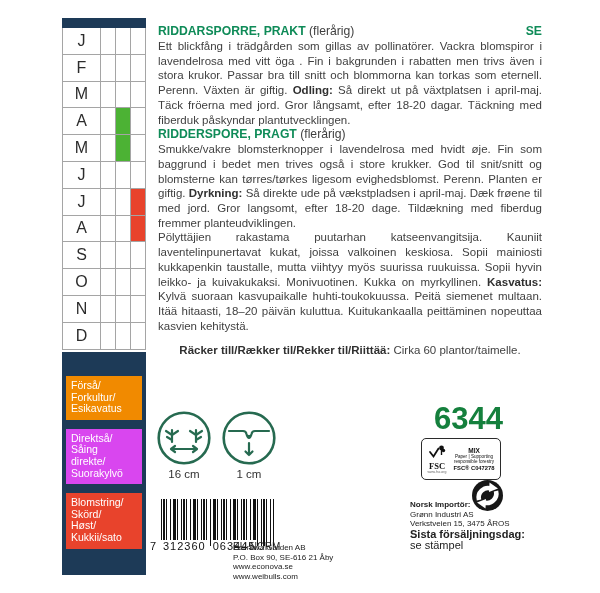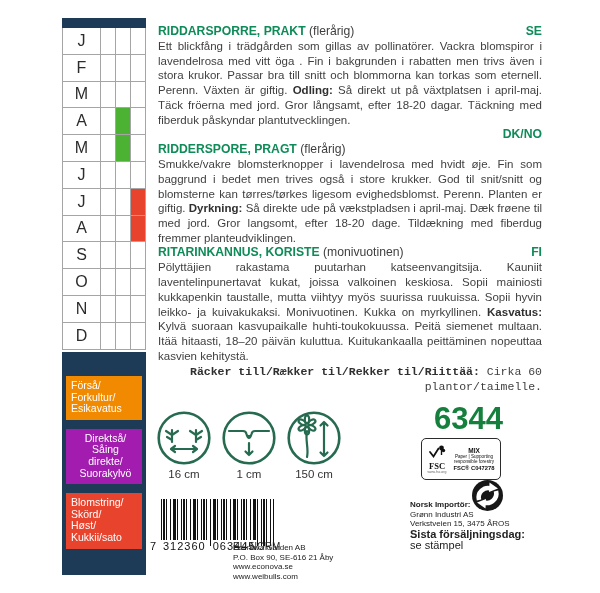--- a/index.html
+++ b/index.html
@@ -30,21 +30,21 @@
   
   .main-text{left:158px;top:24px;width:384px;font-size:11.5px;line-height:14.7px;text-align:justify;}
   .sec-header{display:flex;justify-content:space-between;align-items:baseline;
     font-size:12.2px;line-height:15px;text-align:left;}
   .sec-title{font-weight:bold;color:var(--heading_green);}
   .sec-suffix{font-weight:normal;color:#3f3f3f;}
   .lang-tag{font-weight:bold;color:var(--heading_green);font-size:12.2px;}
   .tag-line{text-align:right;line-height:15px;}
   .para{margin:0;}
   .b{font-weight:bold;color:#303030;}
-  .yield-line{margin-top:2px;text-align:right;font-family:Liberation Mono, monospace;}
+  .yield-line{margin-top:10px;text-align:center;}
   .yield-line .label{font-weight:bold;color:#303030;}
 
   
   .icons-row{left:156px;top:410px;display:flex;gap:9px;color:var(--icon_green);}
   .icon-item{width:56px;text-align:center;}
   .icon-item svg{display:block;}
   .icon-value{font-size:11.5px;color:#333;margin-top:2px;}
   .glyph{stroke:currentColor;fill:none;stroke-width:2.2;stroke-linecap:round;stroke-linejoin:round;}
   .ring{stroke:currentColor;fill:none;stroke-width:2.6;}
 
@@ -164,21 +164,21 @@
       </div>
     </div>
 </div>
 
 <div class="abs sidebar" style="background: rgb(29, 58, 87);">
   <div class="legend-box" style="background: rgb(241, 138, 0);">
     <div>Förså/</div>
     <div>Forkultur/</div>
     <div>Esikavatus</div>
   </div>
-  <div class="legend-box" style="background: #a21caf; text-align: center;">
+  <div class="legend-box" style="background: #d946ef;">
     <div>Direktså/</div>
     <div>Såing</div>
     <div>direkte/</div>
     <div>Suorakylvö</div>
   </div>
   <div class="legend-box" style="background: rgb(232, 67, 44);">
     <div>Blomstring/</div>
     <div>Skörd/</div>
     <div>Høst/</div>
     <div>Kukkii/sato</div>
@@ -186,32 +186,25 @@
 </div>
 
 <div class="abs main-text">
 
   <div class="sec-header">
     <span><span class="sec-title">RIDDARSPORRE, PRAKT</span><span class="sec-suffix"> (flerårig)</span></span>
     <span class="lang-tag">SE</span>
   </div>
   <p class="para"><span>Ett blickfång i trädgården som gillas av pollinatörer. Vackra blomspiror i lavendelrosa med vitt öga . Fin i bakgrunden i rabatten men trivs även i stora krukor. Passar bra till snitt och blommorna kan torkas som eternell. Perenn. Växten är giftig. </span><span class="b">Odling:</span><span> Så direkt ut på växtplatsen i april-maj. Täck fröerna med jord. Gror långsamt, efter 18-20 dagar. Täckning med fiberduk påskyndar plantutvecklingen.</span></p>
 
-  <div class="tag-line">
-    <span class="lang-tag">DK/NO</span>
-  </div>
   <div class="sec-header">
     <span><span class="sec-title">RIDDERSPORE, PRAGT</span><span class="sec-suffix"> (flerårig)</span></span>
   </div>
   <p class="para"><span>Smukke/vakre blomsterknopper i lavendelrosa med hvidt øje. Fin som baggrund i bedet men trives også i store krukker. God til snit/snitt og blomsterne kan tørres/tørkes ligesom evighedsblomst. Perenn. Planten er giftig. </span><span class="b">Dyrkning:</span><span> Så direkte ude på vækstpladsen i april-maj. Dæk frøene til med jord. Gror langsomt, efter 18-20 dage. Tildækning med fiberdug fremmer planteudviklingen.</span></p>
 
-  <div class="sec-header">
-    <span><span class="sec-title">RITARINKANNUS, KORISTE</span><span class="sec-suffix"> (monivuotinen)</span></span>
-    <span class="lang-tag">FI</span>
-  </div>
   <p class="para"><span>Pölyttäjien rakastama puutarhan katseenvangitsija. Kauniit laventelinpunertavat kukat, joissa valkoinen keskiosa. Sopii mainiosti kukkapenkin taustalle, mutta viihtyy myös suurissa ruukuissa. Sopii hyvin leikko- ja kuivakukaksi. Monivuotinen. Kukka on myrkyllinen. </span><span class="b">Kasvatus:</span><span> Kylvä suoraan kasvupaikalle huhti-toukokuussa. Peitä siemenet multaan. Itää hitaasti, 18–20 päivän kuluttua. Kuitukankaalla peittäminen nopeuttaa kasvien kehitystä.</span></p>
 
   <div class="yield-line">
     <span class="label">Räcker till/Rækker til/Rekker til/Riittää:</span><span> Cirka 60 plantor/taimelle.</span>
   </div>
 </div>
 
 <div class="abs icons-row">
 
   <div class="icon-item">
@@ -232,38 +225,20 @@
       <svg width="56" height="56" viewBox="0 0 56 56">
         <circle class="ring" cx="28" cy="28" r="25.3"></circle>
         <path class="glyph" d="M8 21 H22 Q25 21 25.5 24 Q26.5 28 28 28 Q29.5 28 30.5 24 Q31 21 34 21 H48"></path>
         <circle cx="28" cy="26.5" r="1.8" fill="currentColor" stroke="none"></circle>
         <path class="glyph" d="M28 33 V45 M24.5 41.5 L28 45 L31.5 41.5"></path>
       </svg>
     </span>
     <div class="icon-value">1 cm</div>
   </div>
 
-  <div class="icon-item">
-    <span>
-      <svg width="56" height="56" viewBox="0 0 56 56">
-        <circle class="ring" cx="28" cy="28" r="25.3"></circle>
-        <g class="glyph">
-          <ellipse cx="21" cy="9.5" rx="2.2" ry="4"></ellipse>
-          <ellipse cx="21" cy="9.5" rx="2.2" ry="4" transform="rotate(60 21 15)"></ellipse>
-          <ellipse cx="21" cy="9.5" rx="2.2" ry="4" transform="rotate(120 21 15)"></ellipse>
-          <ellipse cx="21" cy="9.5" rx="2.2" ry="4" transform="rotate(180 21 15)"></ellipse>
-          <ellipse cx="21" cy="9.5" rx="2.2" ry="4" transform="rotate(240 21 15)"></ellipse>
-          <ellipse cx="21" cy="9.5" rx="2.2" ry="4" transform="rotate(300 21 15)"></ellipse>
-          <path d="M21 21 C19 31 23 38 21 47"></path>
-        </g>
-        <path class="glyph" d="M38 12 V46 M34.5 15.5 L38 12 L41.5 15.5 M34.5 42.5 L38 46 L41.5 42.5"></path>
-      </svg>
-    </span>
-    <div class="icon-value">150 cm</div>
-  </div>
 </div>
 
 <div class="abs pkg-code">6344</div>
 
 <div class="abs fsc-box">
   <div class="fsc-left">
     <span>
       <svg width="18" height="15" viewBox="0 0 18 15">
         <path d="M2 8 l3.5 4.5 5 -8" stroke="#111" stroke-width="1.8" fill="none" stroke-linecap="round"></path>
         <circle cx="13.5" cy="4" r="2.4" fill="#111"></circle>

